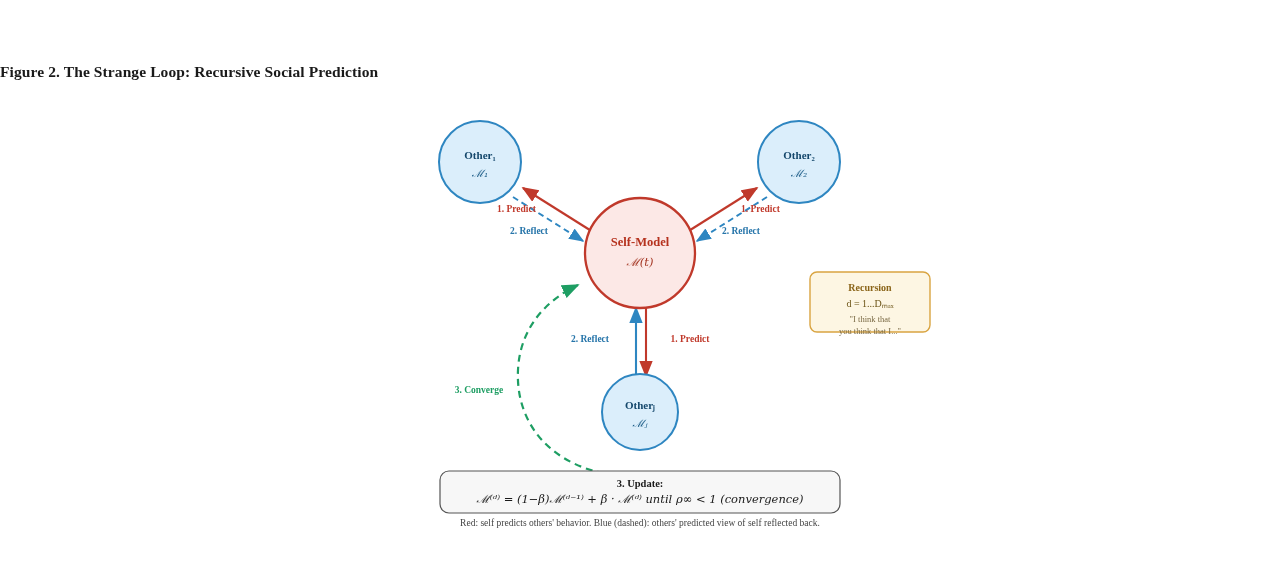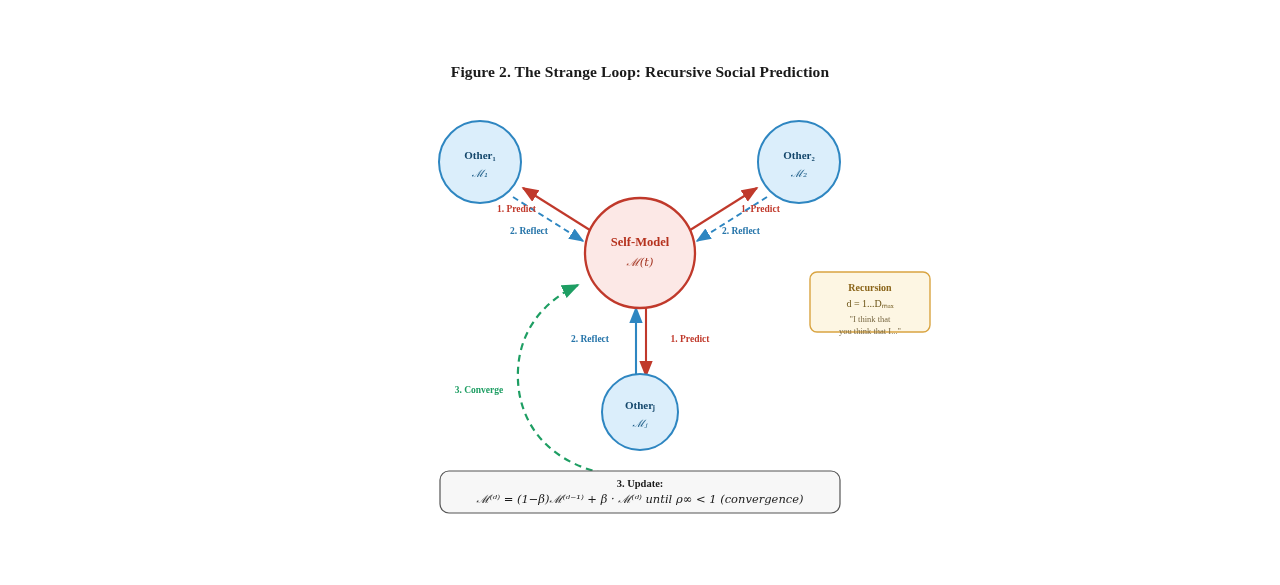--- a/index.html
+++ b/index.html
@@ -18,21 +18,20 @@
     position: absolute;
     left: 0; top: 0;
     width: 1280px;
     height: 585px;
   }
   .fig-title {
     position: absolute;
     left: 0;
     top: 63px;
     width: 1280px;
-    text-align: center;
     font-family: "Liberation Serif", serif;
     font-weight: bold;
     font-size: 15.5px;
     color: #1a1a1a;
     letter-spacing: 0.1px;
   }
   svg#diagram {
     position: absolute;
     left: 0;
     top: 0;
@@ -204,14 +203,15 @@
       <text class="recursion-quote" x="870" y="334" text-anchor="middle">you think that I..."</text>
     </g>
 
     <g>
       <rect x="440" y="471" width="400" height="42" rx="9" ry="9" fill="#f7f7f7" stroke="#555555" stroke-width="1.2"></rect>
       <text class="update-title" x="640" y="487" text-anchor="middle">3. Update:</text>
       <text class="update-eq script-m" x="640" y="503" text-anchor="middle">ℳ⁽ᵈ⁾ = (1−β)ℳ⁽ᵈ⁻¹⁾ + β · ℳ⁽ᵈ⁾ until ρ∞ &lt; 1 (convergence)</text>
     </g>
   </svg>
 
+  <div class="caption">Red: self predicts others' behavior. Blue (dashed): others' predicted view of self reflected back.</div>
 
 </div>
 
 </body></html>

